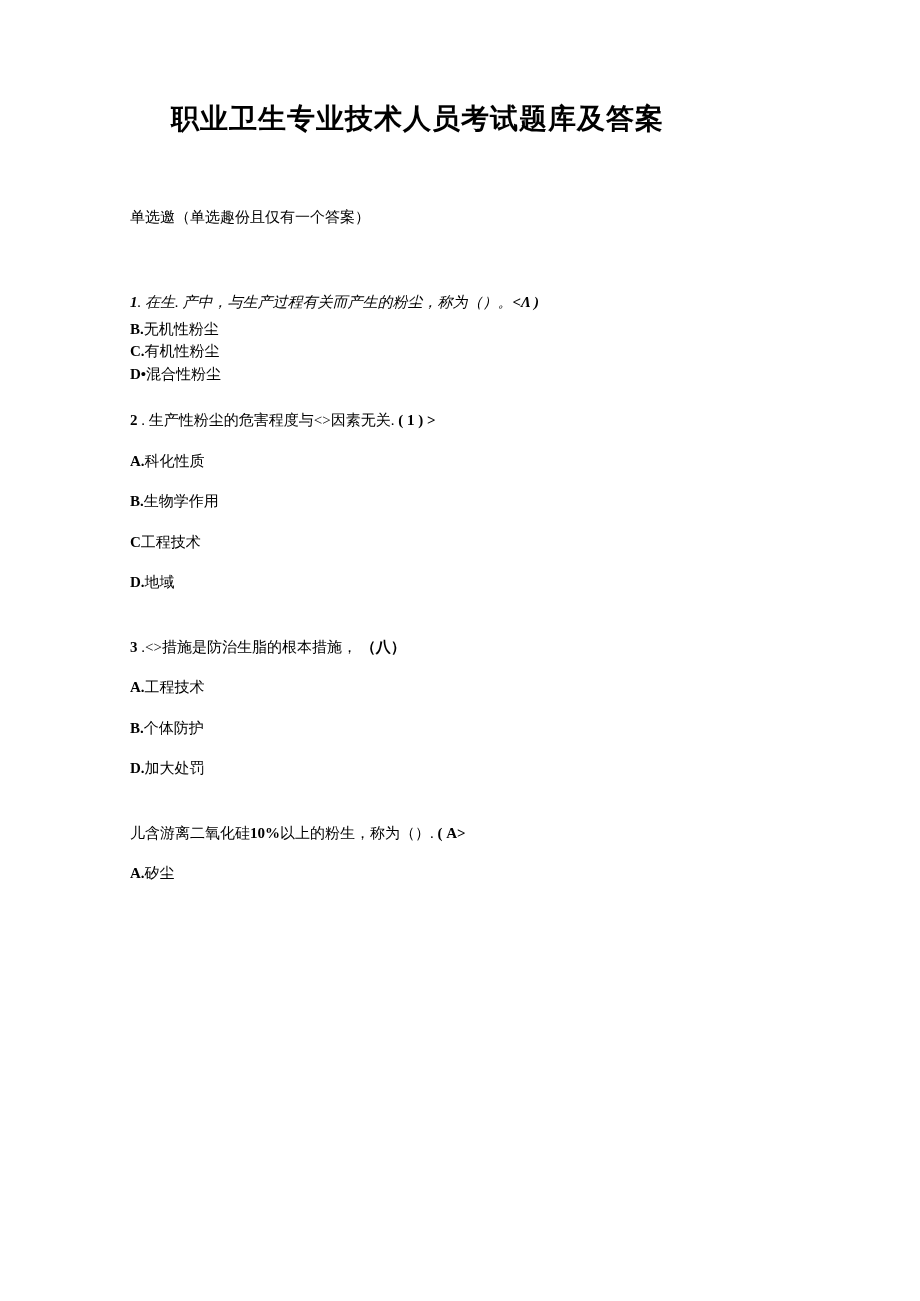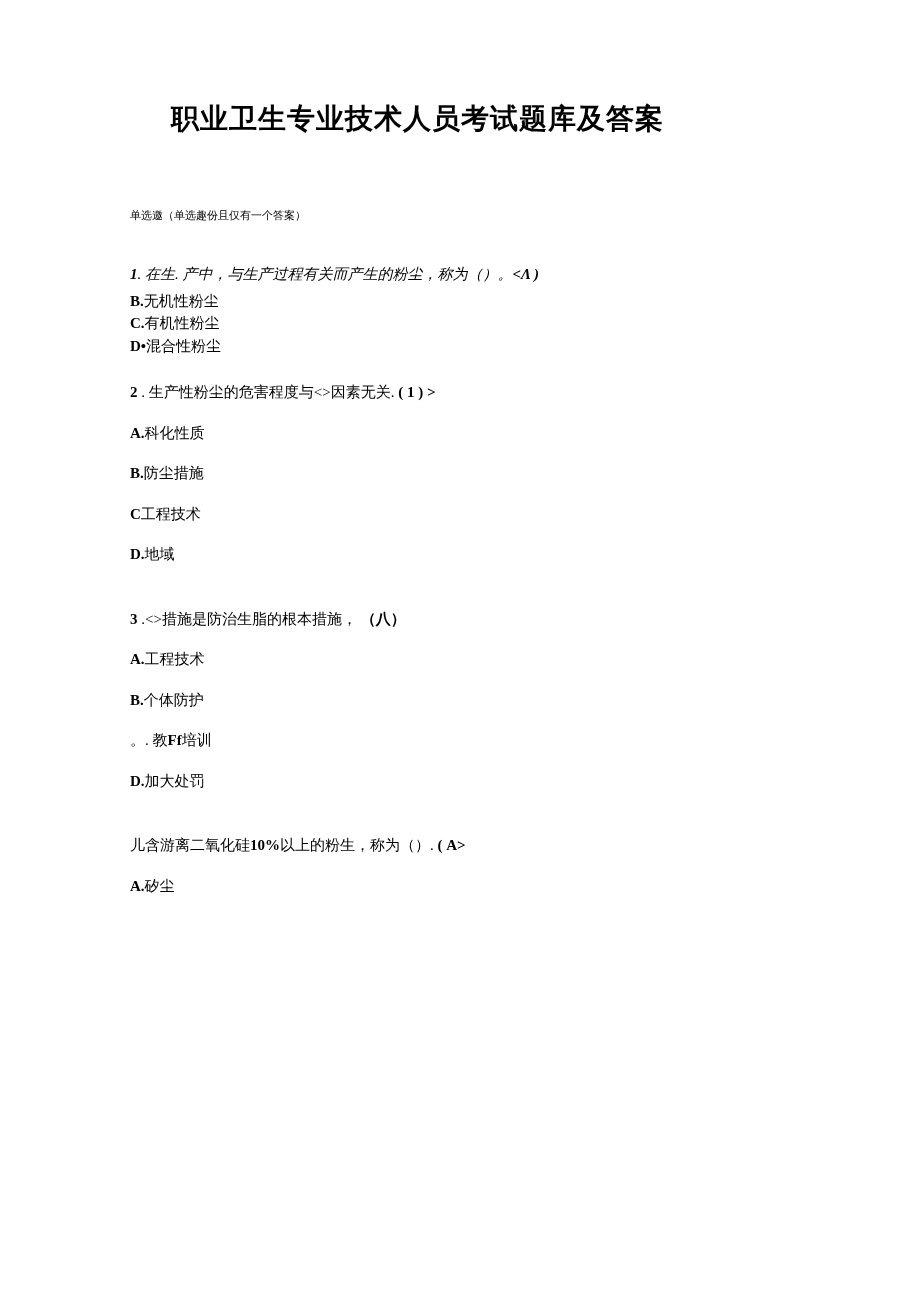--- a/index.html
+++ b/index.html
@@ -17,22 +17,22 @@
     background: #fff;
   }
   .title {
     text-align: center;
     font-size: 28px;
     font-weight: 700;
     margin-bottom: 70px;
     letter-spacing: 1px;
   }
   .hint {
-    font-size: 11px;
-    margin-bottom: 40px;
+    font-size: 15px;
+    margin-bottom: 64px;
   }
   .block {
     margin-bottom: 24px;
     font-size: 15px;
     line-height: 1.5;
   }
   .block-spaced .line {
     margin-bottom: 18px;
   }
   .q-stem {
@@ -77,44 +77,41 @@
   </div>
 
   <div class="block block-spaced">
     <div class="q-stem-spaced">
       <span class="bold">2</span><span>   . 生产性粉尘的危害程度与&lt;&gt;因素无关.</span> <span class="bold">( 1 ) &gt;</span>
     </div>
     <div class="line">
       <span class="bold">A.</span><span>科化性质</span>
     </div>
     <div class="line">
-      <span class="bold">B.</span><span>防尘措施</span>
+      <span class="bold">B.</span><span>生物学作用</span>
     </div>
     <div class="line">
       <span class="bold">C</span><span>工程技术</span>
     </div>
     <div class="line">
       <span class="bold">D.</span><span>地域</span>
     </div>
   </div>
 
   <div class="block block-spaced extra-gap">
     <div class="q-stem-spaced">
       <span class="bold">3</span><span>   .&lt;&gt;措施是防治生脂的根本措施，</span> <span class="bold">（八）</span>
     </div>
     <div class="line">
       <span class="bold">A.</span><span>工程技术</span>
     </div>
     <div class="line">
       <span class="bold">B.</span><span>个体防护</span>
     </div>
     <div class="line">
-      <span>。. 教</span><span class="bold">Ff</span><span>培训</span>
-    </div>
-    <div class="line">
       <span class="bold">D.</span><span>加大处罚</span>
     </div>
   </div>
 
   <div class="block block-spaced extra-gap">
     <div class="q-stem-spaced">
       <span>儿含游离二氧化硅</span><span class="bold">10%</span><span>以上的粉生，称为（）.</span> <span class="bold">( A&gt;</span>
     </div>
     <div class="line">
       <span class="bold">A.</span><span>矽尘</span>

